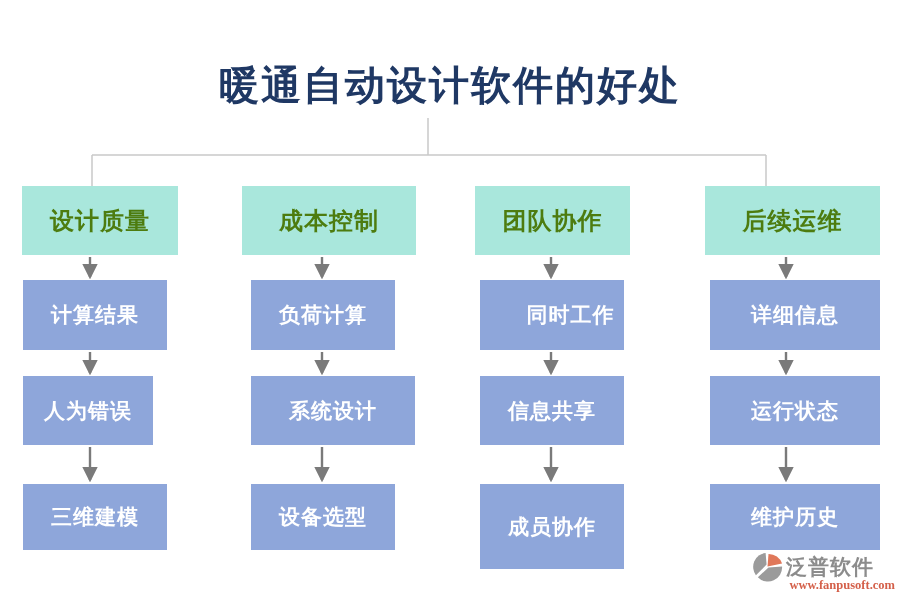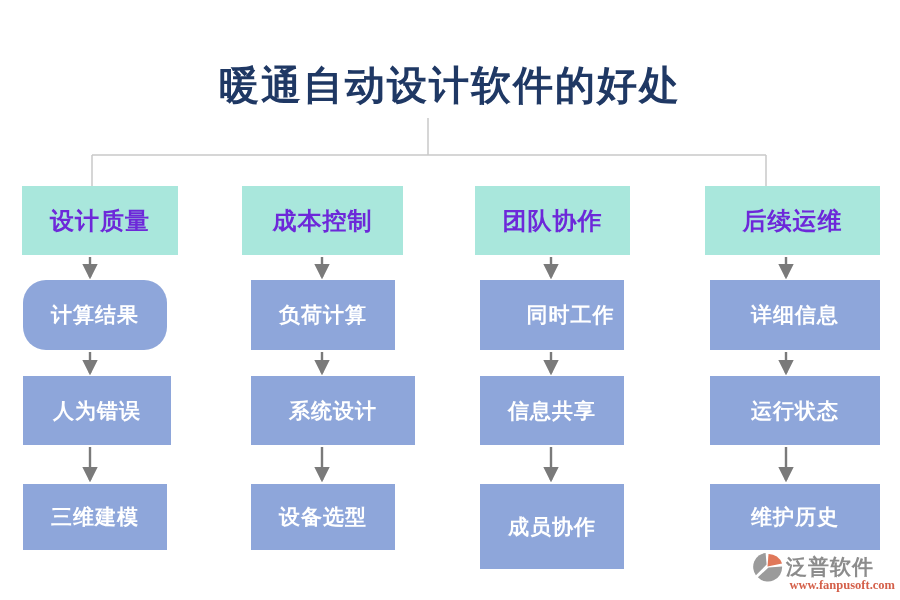--- a/index.html
+++ b/index.html
@@ -10,29 +10,29 @@
   .title{
     position:absolute;top:58px;left:0;width:900px;margin:0;
     text-align:center;font-size:40px;font-weight:bold;color:#1f3864;
     letter-spacing:2px;white-space:nowrap;
   }
   .connectors{position:absolute;top:0;left:0;width:900px;height:600px;}
   .box{
     position:absolute;display:flex;align-items:center;justify-content:center;
     font-weight:bold;white-space:nowrap;box-sizing:border-box;
   }
-  .header-box{background:#a9e7dc;color:#6d28d9;font-size:24px;letter-spacing:1px;}
+  .header-box{background:#a9e7dc;color:#4d7c0f;font-size:24px;letter-spacing:1px;}
   .item-box{background:#8ea6da;color:#ffffff;font-size:21px;letter-spacing:1px;}
   
   .c1h{left:22px;top:186px;width:156px;height:69px;}
-  .c1i0{left:23px;top:280px;width:144px;height:70px;border-radius:23px;}
-  .c1i1{left:23px;top:376px;width:148px;height:69px;}
+  .c1i0{left:23px;top:280px;width:144px;height:70px;}
+  .c1i1{left:23px;top:376px;width:130px;height:69px;}
   .c1i2{left:23px;top:484px;width:144px;height:66px;}
   
-  .c2h{left:242px;top:186px;width:161px;height:69px;}
+  .c2h{left:242px;top:186px;width:174px;height:69px;}
   .c2i0{left:251px;top:280px;width:144px;height:70px;}
   .c2i1{left:251px;top:376px;width:164px;height:69px;}
   .c2i2{left:251px;top:484px;width:144px;height:66px;}
   
   .c3h{left:475px;top:186px;width:155px;height:69px;}
   .c3i0{left:480px;top:280px;width:144px;height:70px;padding-left:37px;}
   .c3i1{left:480px;top:376px;width:144px;height:69px;}
   .c3i2{left:480px;top:484px;width:144px;height:85px;}
   
   .c4h{left:705px;top:186px;width:175px;height:69px;}

